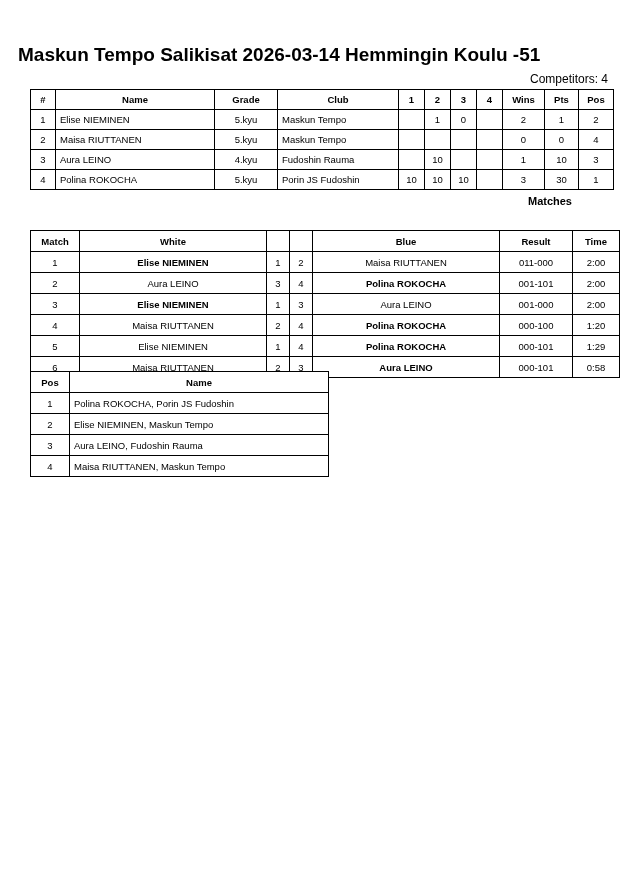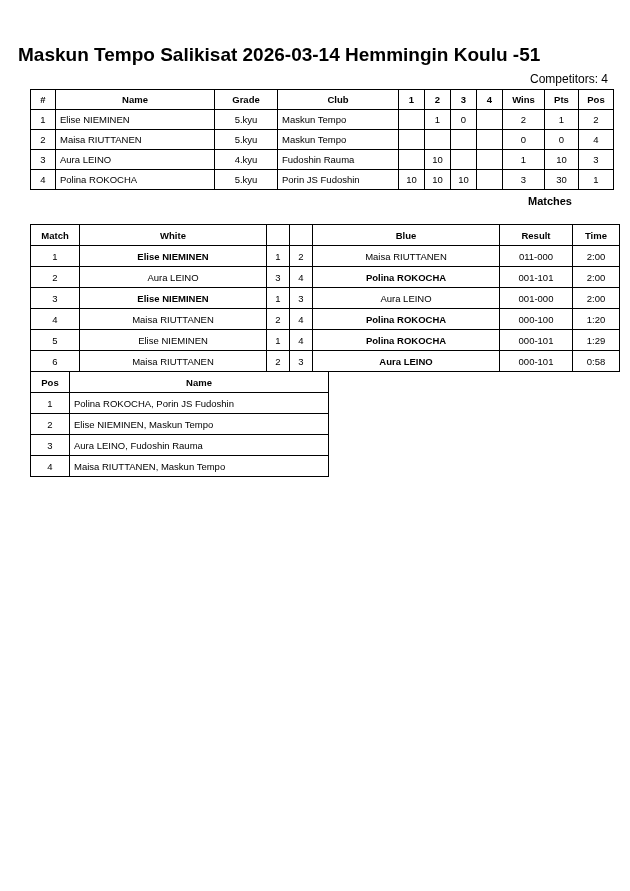--- a/index.html
+++ b/index.html
@@ -79,21 +79,21 @@
   .col-club { width: 112px; }
   .col-r { width: 17px; }
   .col-wins { width: 33px; }
   .col-pts { width: 25px; }
   .col-pos { width: 26px; }
 
   
   #matches-table {
     position: absolute;
     left: 30px;
-    top: 224px;
+    top: 230px;
   }
   #matches-table td, #matches-table th { height: 16px; }
   .m-match { width: 40px; }
   .m-white { width: 178px; }
   .m-s { width: 14px; }
   .m-blue { width: 178px; }
   .m-result { width: 64px; }
   .m-time { width: 38px; border-radius: 7px; }
 
   

